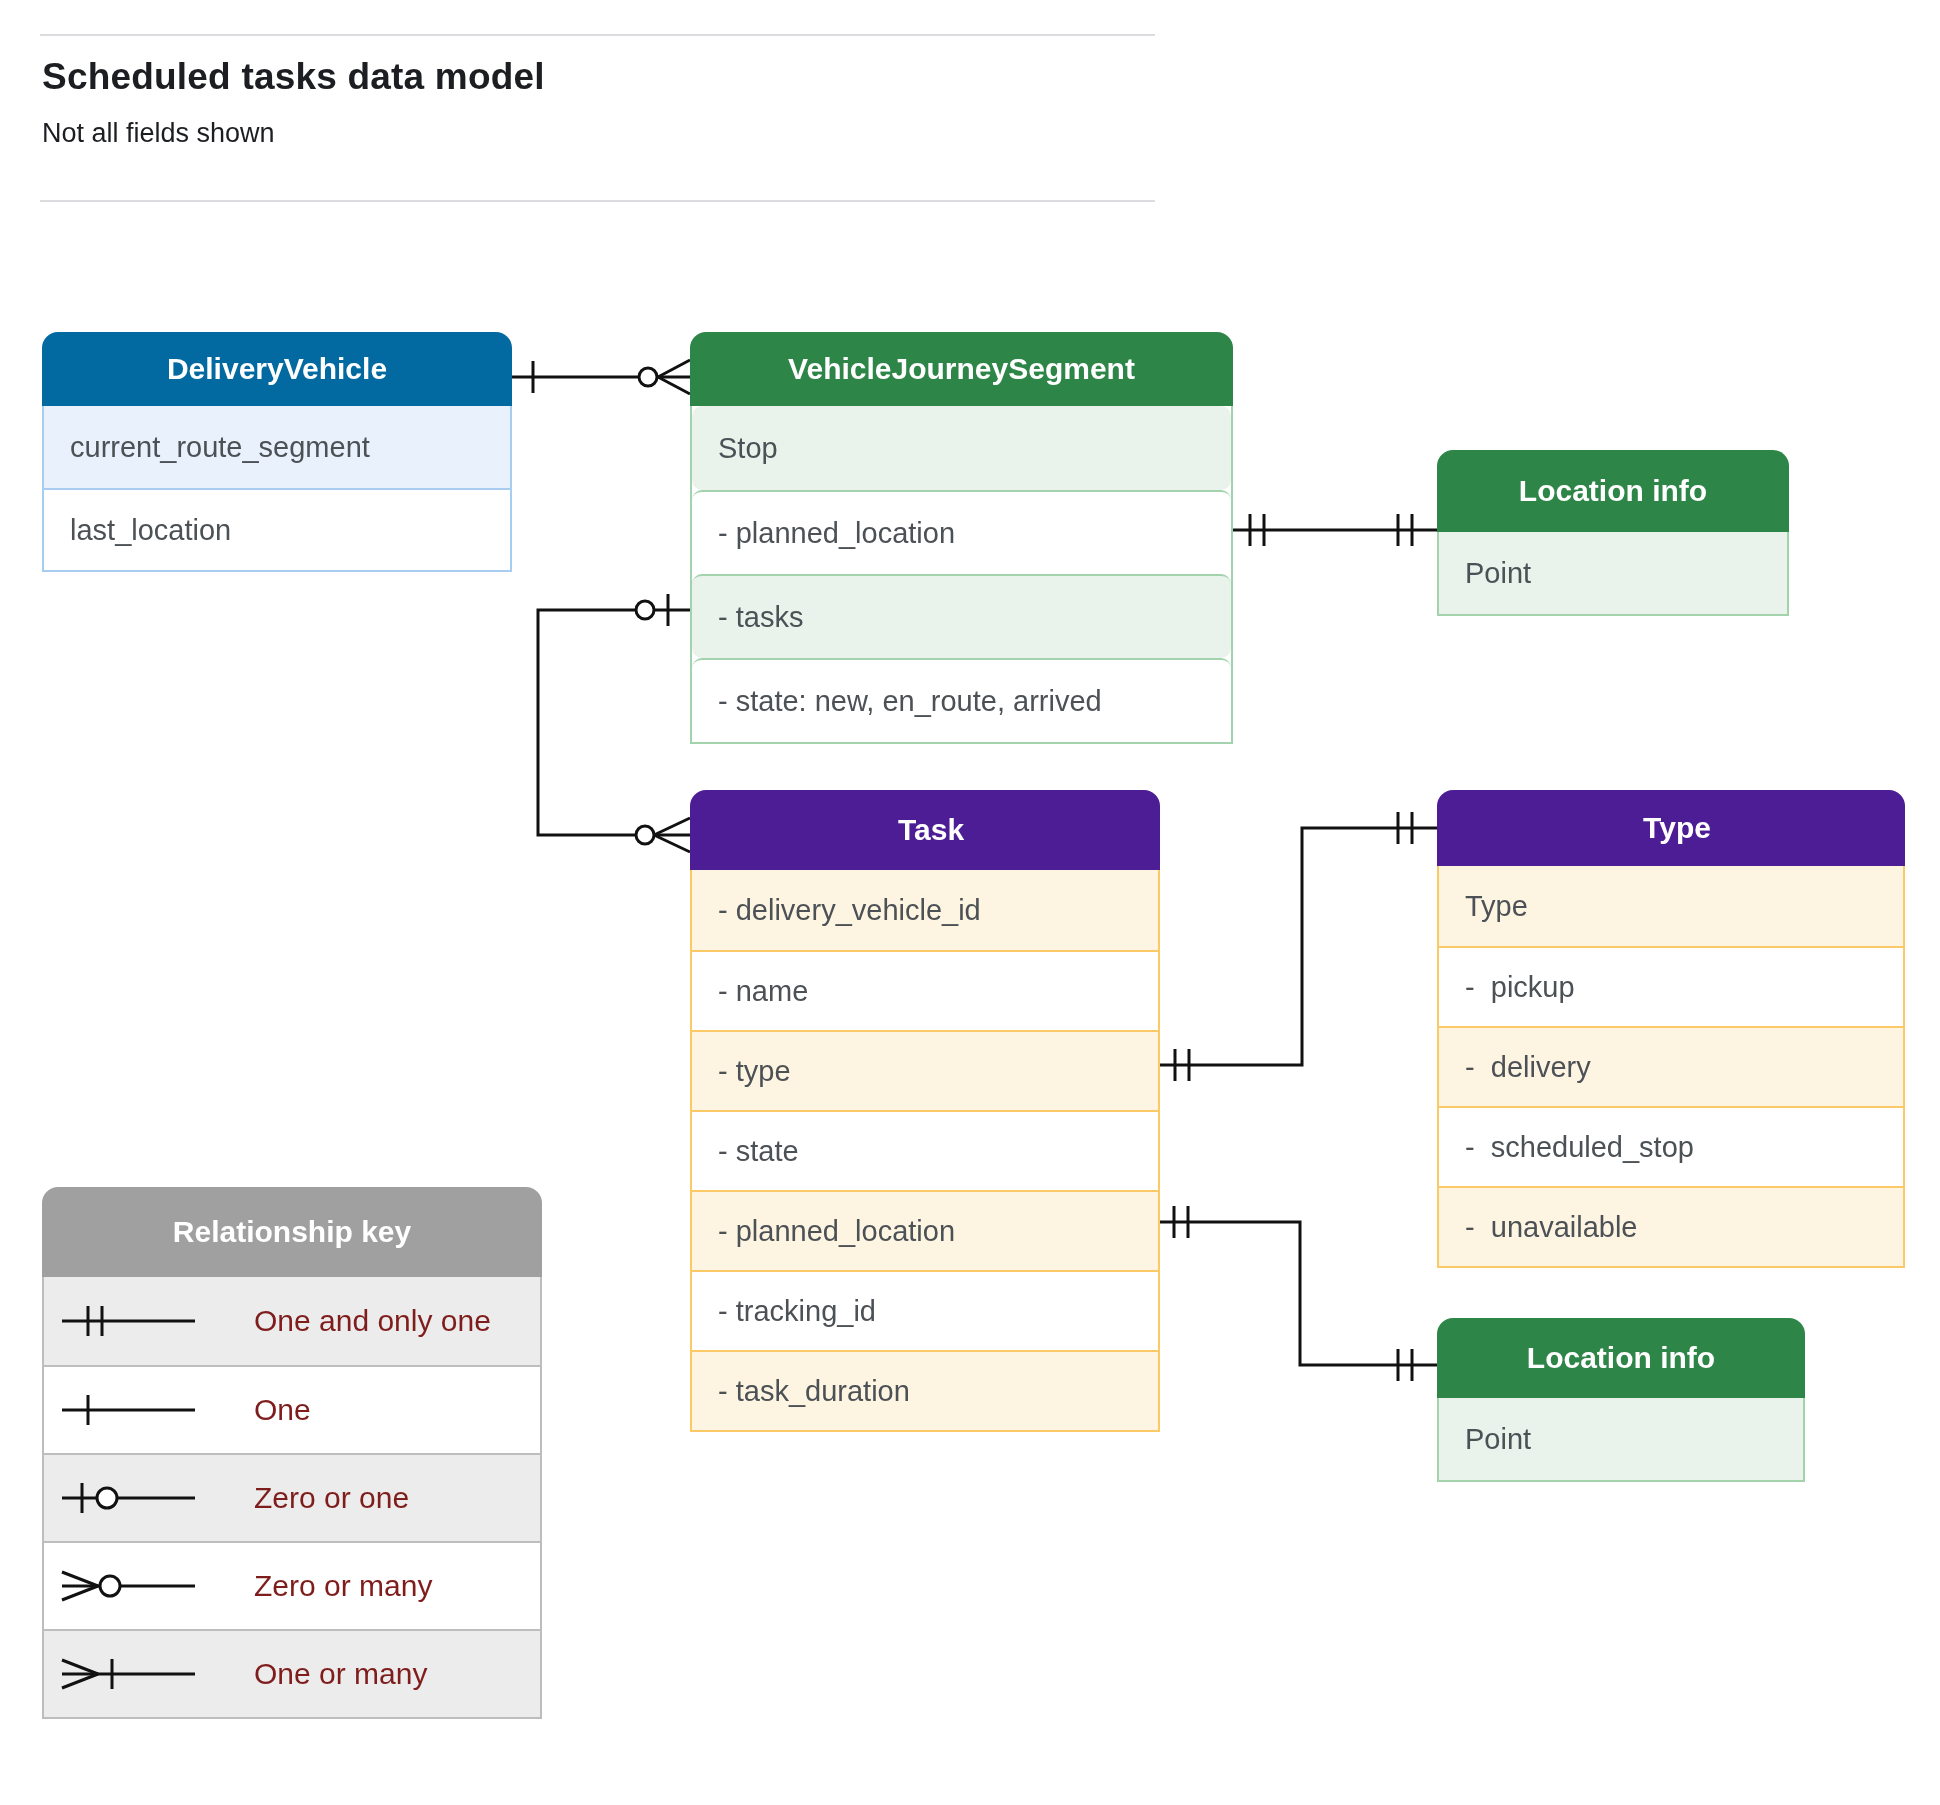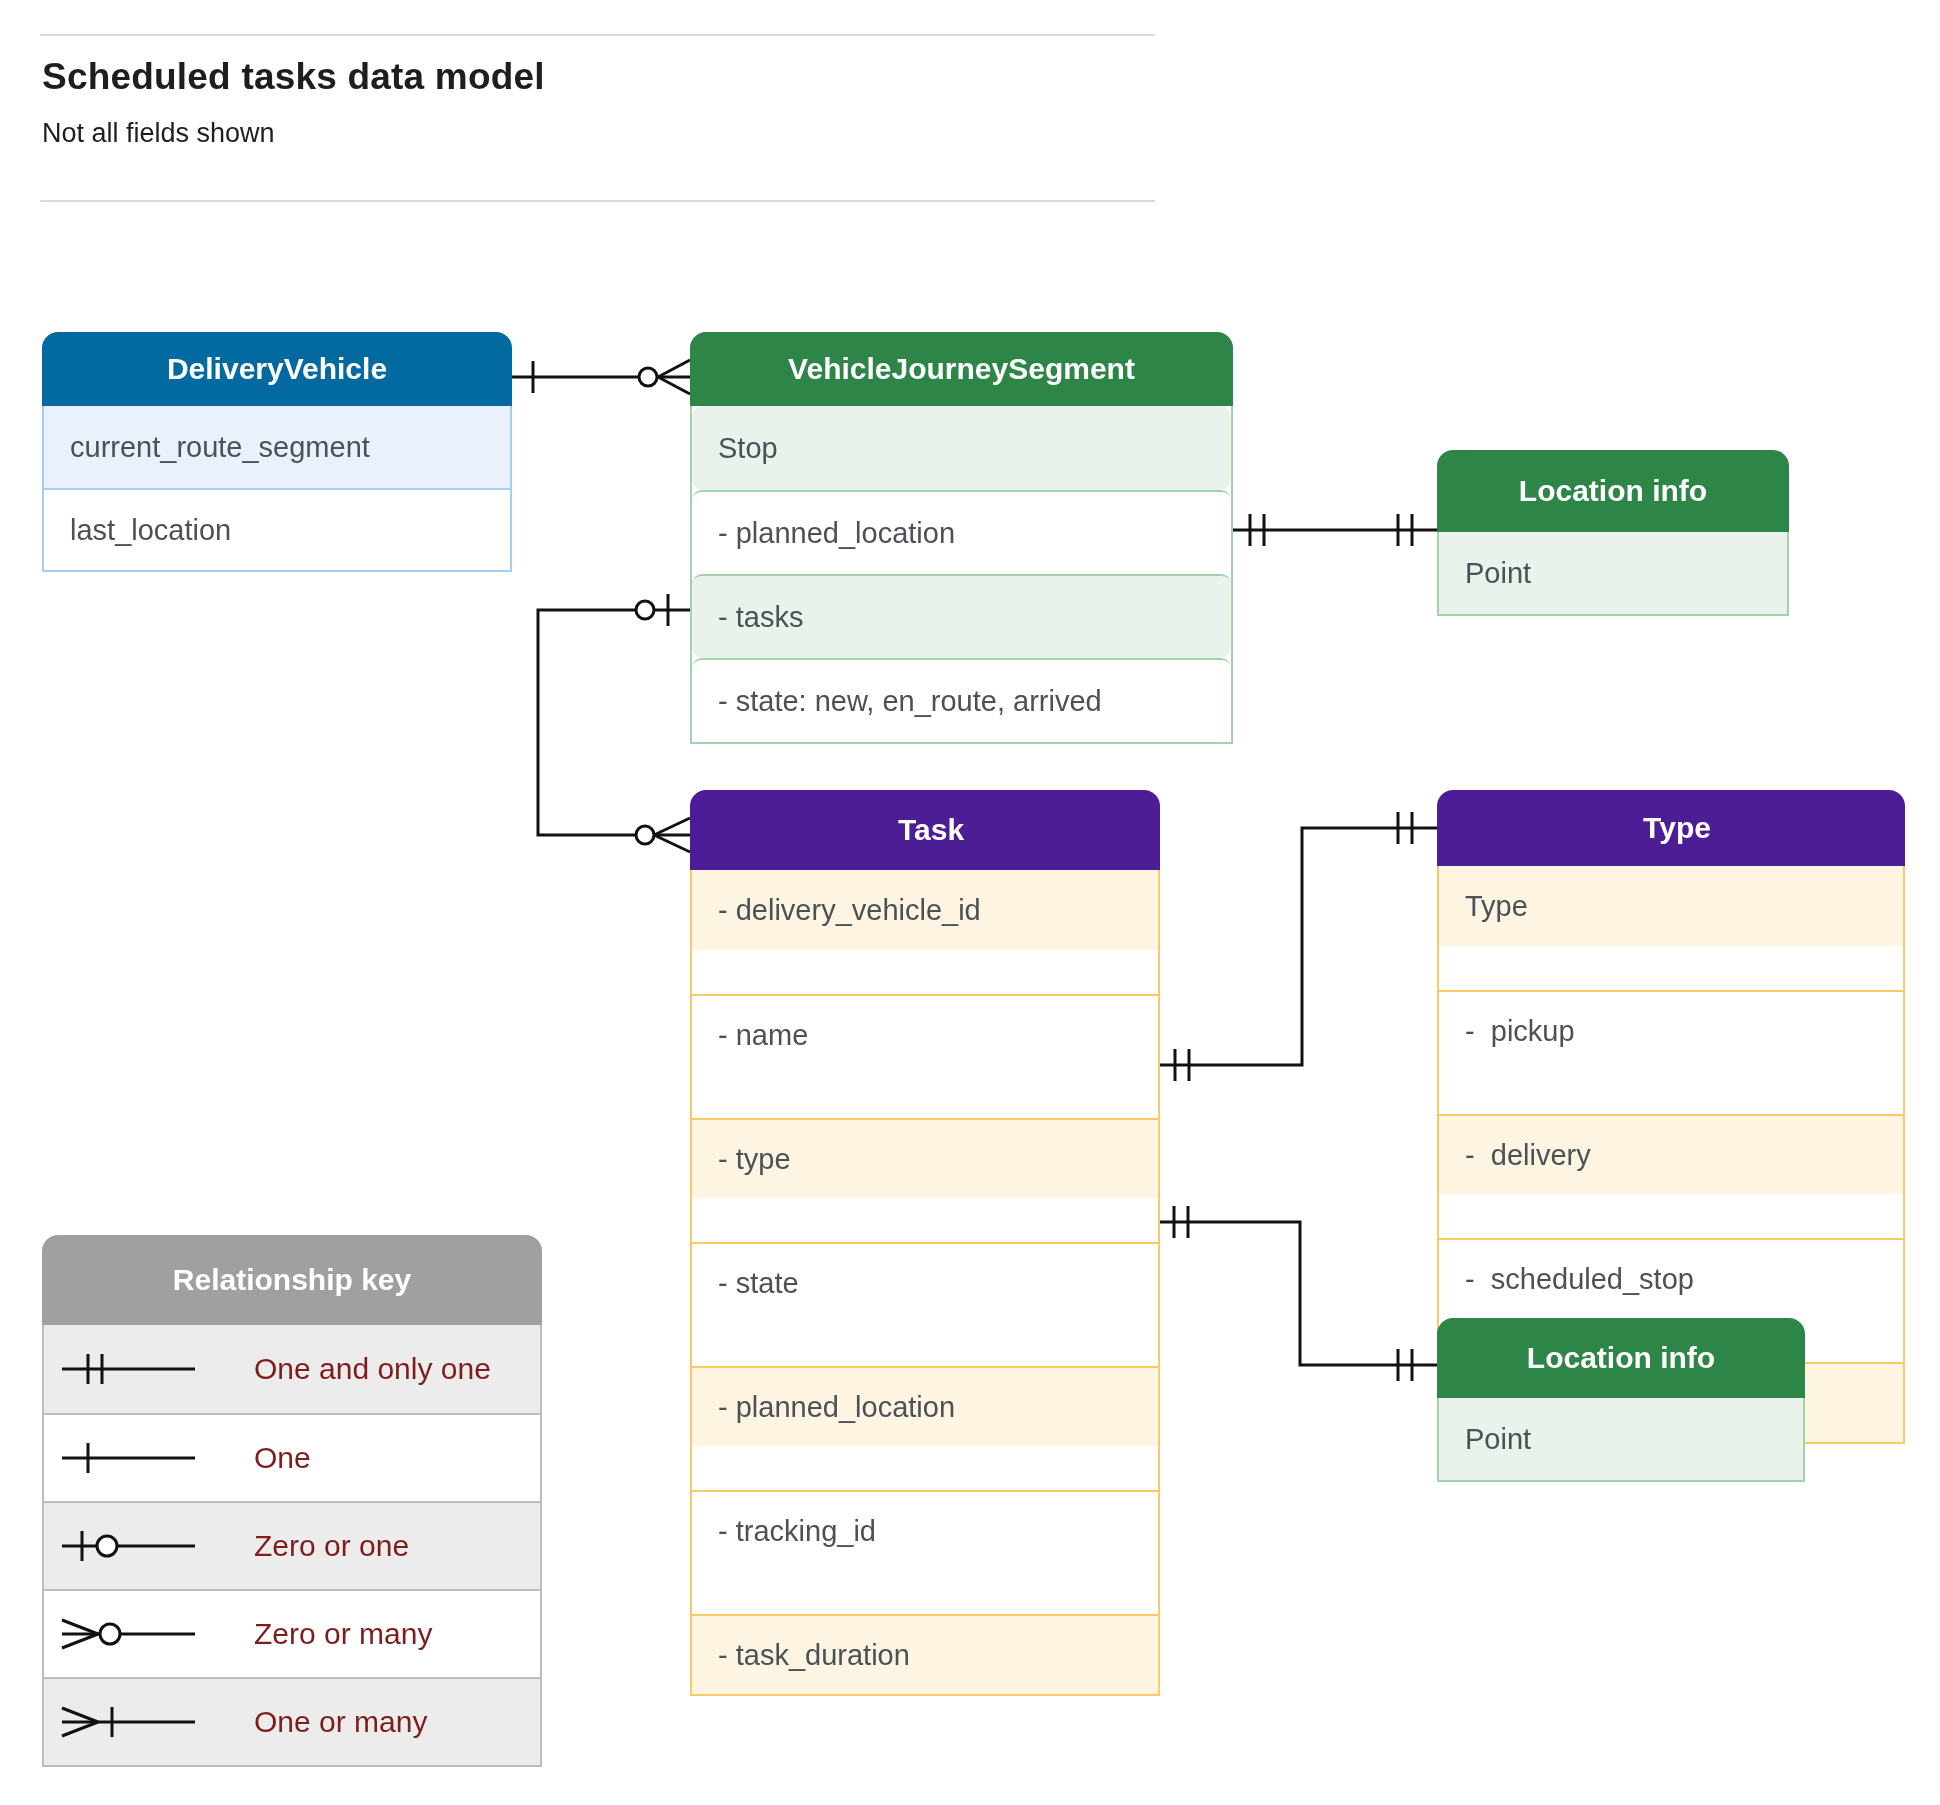--- a/index.html
+++ b/index.html
@@ -23,21 +23,21 @@
   .blue .row + .row { border-top-color:#a7cdf0; }
   .blue .row:nth-child(odd) { background:#e9f2fc; }
   
   .green .hdr { background:#2e8548; }
   .green .rows { border-color:#a3d3ad; }
   .green .row + .row { border-top-color:#a3d3ad; }
   .green .row:nth-child(odd) { background:#e9f2eb; }
   
   .orange .hdr { background:#4c1d95;padding-left:12px; }
   .orange .rows { border-color:#fbca66; }
-  .orange .row + .row { border-top-color:#fbca66;margin-top:44px; }
+  .orange .row + .row { border-top-color:#fbca66; }
   .orange .row:nth-child(odd) { background:#fdf4e2; }
   
   .gray .hdr { background:#a0a0a0; }
   .gray .rows { border-color:#bdbdbd; }
   .gray .row + .row { border-top-color:#bdbdbd; }
   .gray .row:nth-child(odd) { background:#ececec; }
 
   
   .dv { left:42px; top:332px; width:470px; }
   .dv .hdr { height:74px; } .dv .row { height:82px; }
@@ -46,21 +46,21 @@
   .li1 { left:1437px; top:450px; width:352px; }
   .li1 .hdr { height:82px; } .li1 .row { height:82px; }
   .task { left:690px; top:790px; width:470px; }
   .task .hdr { height:80px; } .task .row { height:80px; }
   .type { left:1437px; top:790px; width:468px; }
   .type .hdr { height:76px; } .type .row { height:80px; }
   .li2 { left:1437px; top:1318px; width:368px; }
   .li2 .hdr { height:80px; } .li2 .row { height:82px; }
 
   
-  .key { left:42px; top:1235px; width:500px; }
+  .key { left:42px; top:1187px; width:500px; }
   .key .hdr { height:90px; }
   .key .row { height:88px; padding-left:16px; color:#7f1d1d; font-size:30px; }
   .key .sym { width:160px; height:40px; flex:0 0 auto; margin-right:34px; }
   .key .sym line, .key .sym path { stroke:#111; stroke-width:3; fill:none; }
   .key .sym circle { stroke:#111; stroke-width:3; fill:#fff; }
 
   
   .wires { position:absolute; left:0; top:0; width:1940px; height:1805px; pointer-events:none; }
   .wires line, .wires path, .wires polyline { stroke:#111; stroke-width:3; fill:none; }
   .wires circle { stroke:#111; stroke-width:3; fill:#fff; }

